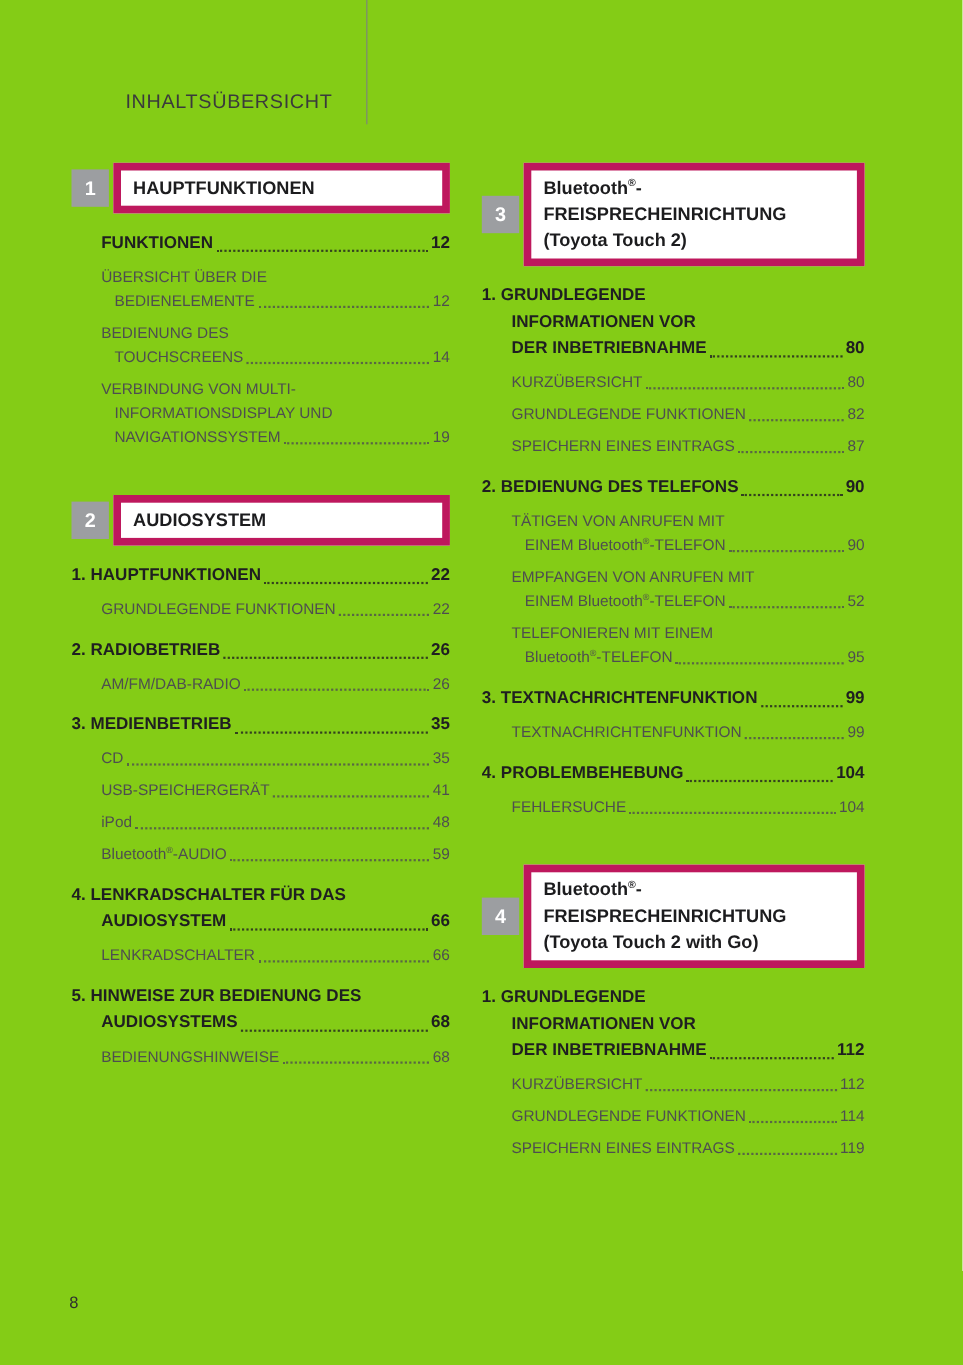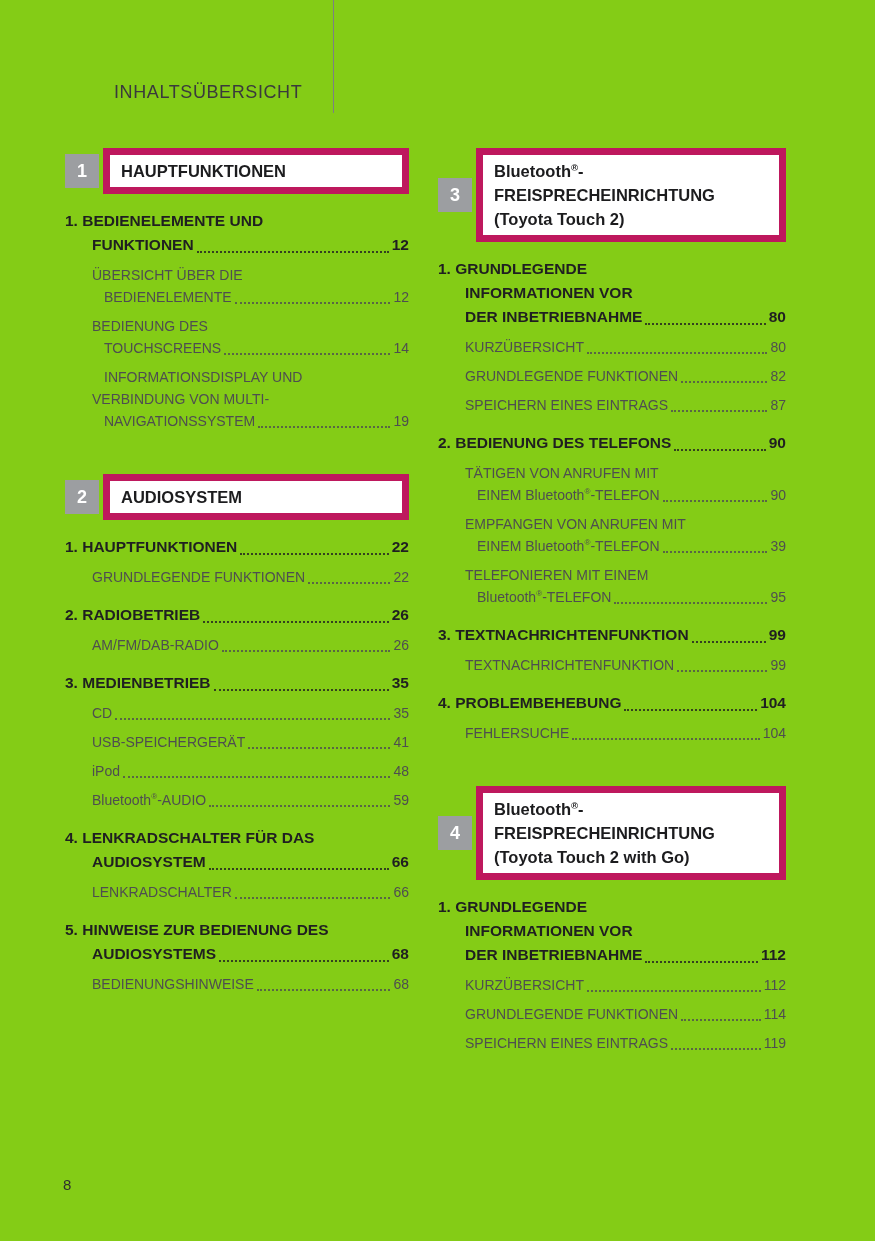--- a/index.html
+++ b/index.html
@@ -109,24 +109,20 @@
     <div class="col-left" id="col-1">
         <div class="section">
     <div class="section-header">
       <div class="sec-num">1</div>
       <div class="sec-title">
               <div>HAUPTFUNKTIONEN</div>
             </div>
     </div>
     <div class="entries">
             <div class="entry main">
-              <div class="line">
-    <span class="txt">1. BEDIENELEMENTE UND</span>
-
-  </div>
               <div class="line cont">
     <span class="txt">FUNKTIONEN</span>
     <span class="leader"></span>
     <span class="pg">12</span>
   </div>
             </div>
             <div class="entry sub">
               <div class="line">
     <span class="txt">ÜBERSICHT ÜBER DIE</span>
 
@@ -142,26 +138,26 @@
     <span class="txt">BEDIENUNG DES</span>
 
   </div>
               <div class="line cont">
     <span class="txt">TOUCHSCREENS</span>
     <span class="leader"></span>
     <span class="pg">14</span>
   </div>
             </div>
             <div class="entry sub">
+              <div class="line">
+    <span class="txt">VERBINDUNG VON MULTI-</span>
+
+  </div>
               <div class="line cont">
     <span class="txt">INFORMATIONSDISPLAY UND</span>
-
-  </div>
-              <div class="line">
-    <span class="txt">VERBINDUNG VON MULTI-</span>
 
   </div>
               <div class="line cont">
     <span class="txt">NAVIGATIONSSYSTEM</span>
     <span class="leader"></span>
     <span class="pg">19</span>
   </div>
             </div>
           </div>
   </div>
@@ -341,21 +337,21 @@
   </div>
             </div>
             <div class="entry sub">
               <div class="line">
     <span class="txt">EMPFANGEN VON ANRUFEN MIT</span>
 
   </div>
               <div class="line cont">
     <span class="txt">EINEM Bluetooth<sup>®</sup>-TELEFON</span>
     <span class="leader"></span>
-    <span class="pg">39</span>
+    <span class="pg">52</span>
   </div>
             </div>
             <div class="entry sub">
               <div class="line">
     <span class="txt">TELEFONIEREN MIT EINEM</span>
 
   </div>
               <div class="line cont">
     <span class="txt">Bluetooth<sup>®</sup>-TELEFON</span>
     <span class="leader"></span>

